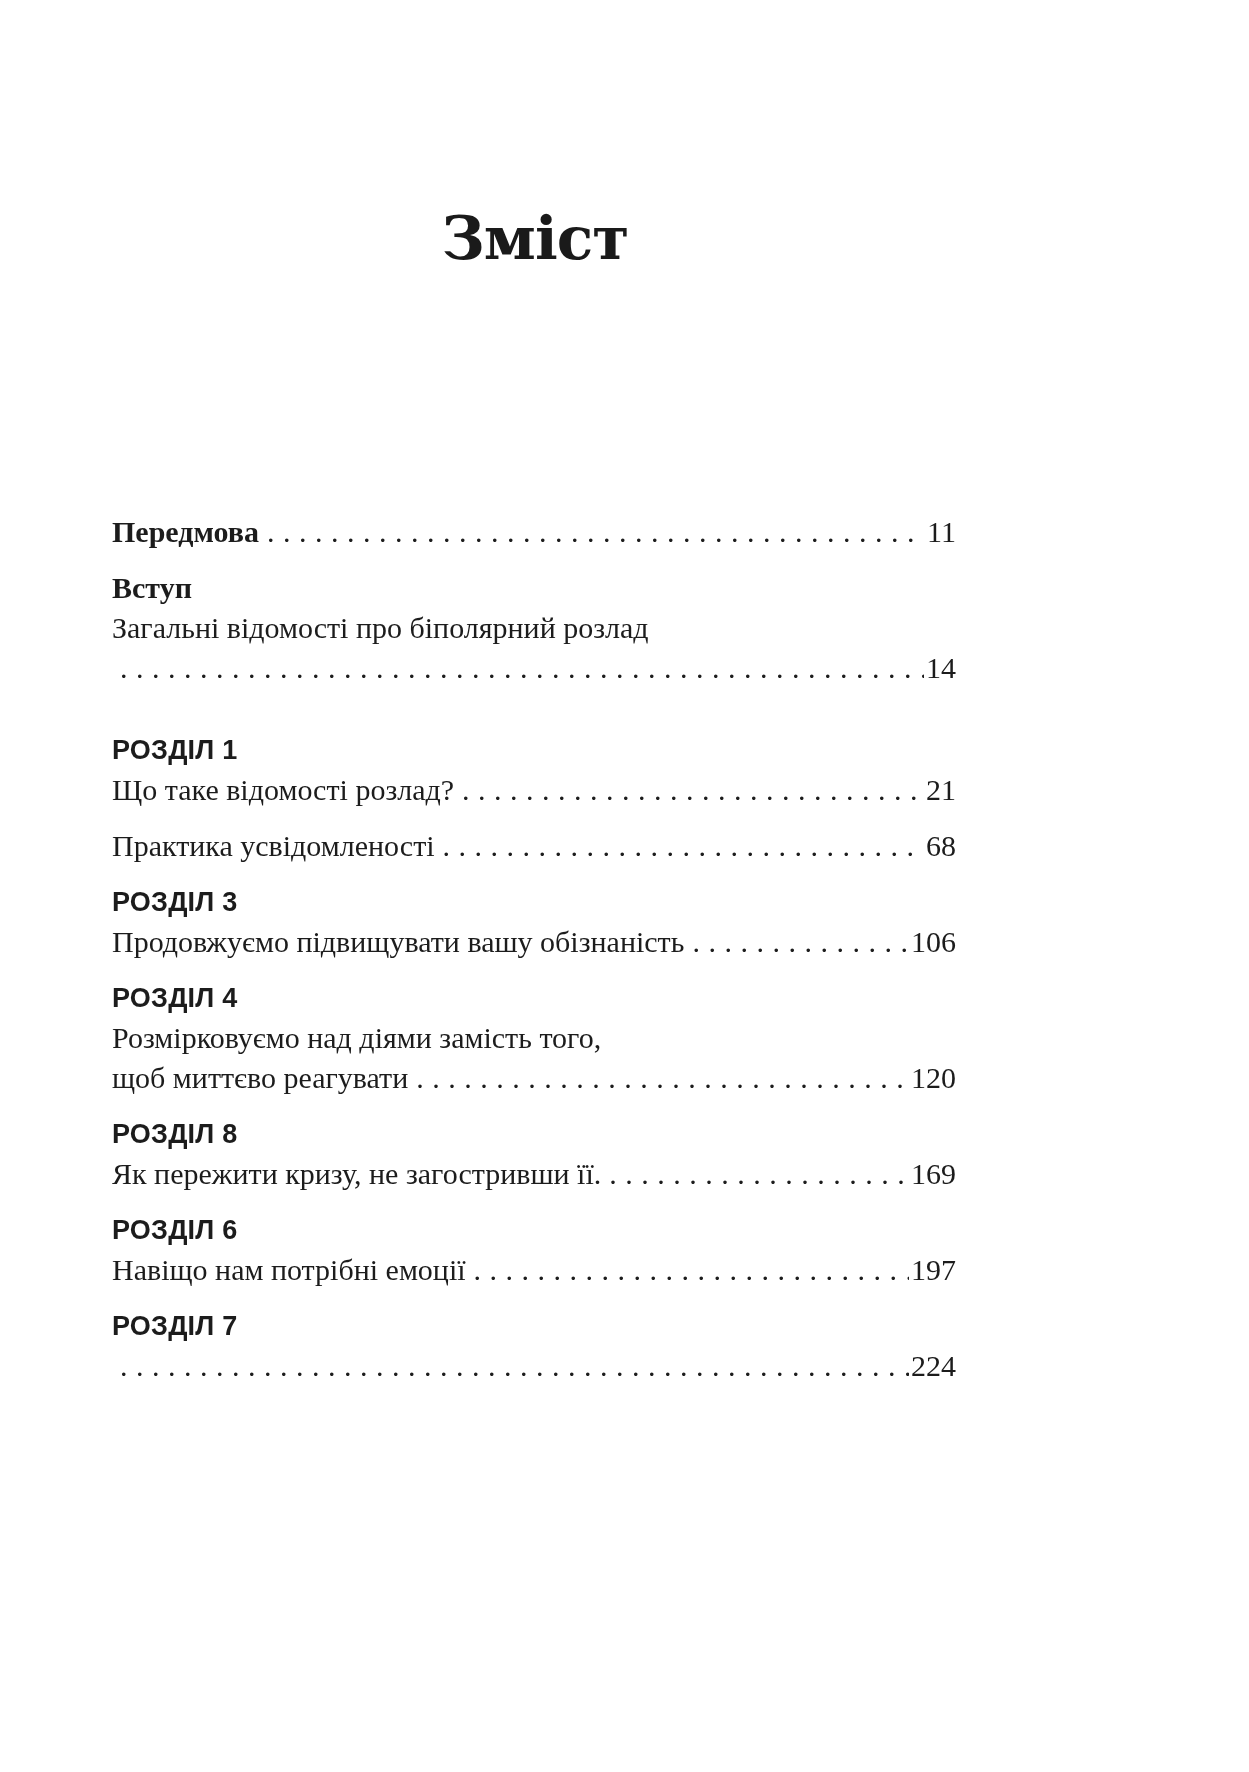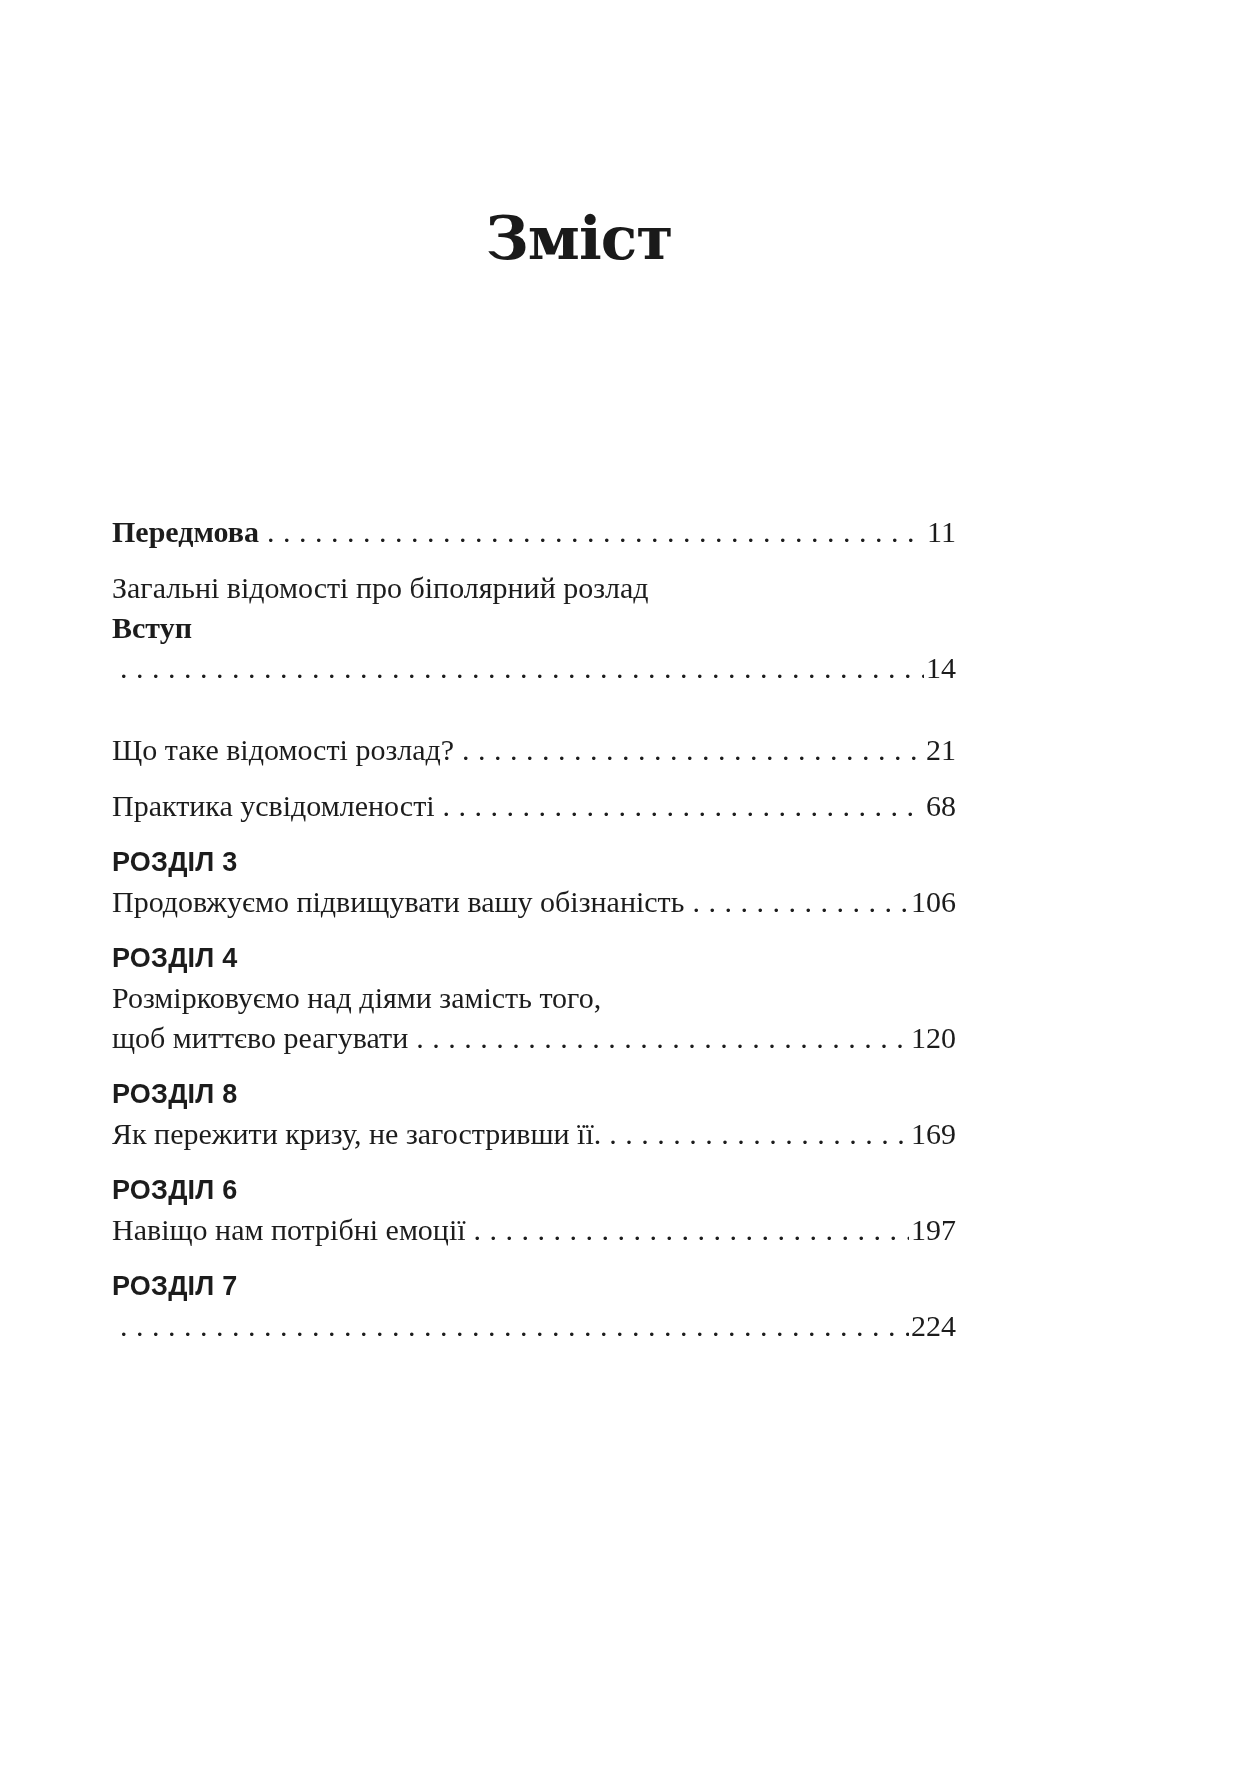--- a/index.html
+++ b/index.html
@@ -19,21 +19,20 @@
       left: 0;
       width: 1070px;
       top: 158px;
       text-align: center;
       font-family: "DejaVu Serif", serif;
       font-weight: bold;
       font-size: 60px;
       letter-spacing: -1px;
       line-height: 80px;
       color: #1a1a1a;
-      padding-left: 44px;
     }
     .toc {
       position: absolute;
       left: 112px;
       top: 512px;
       width: 844px;
     }
     .entry {
       position: relative;
     }
@@ -94,35 +93,36 @@
     <div class="line bold">
       <span class="text">Передмова</span>
       <span class="leader"></span>
       <span class="page">11</span>
     </div>
   </div>
 
   <div class="gap-sm"></div>
 
   <div class="entry">
+    <div class="line bold">
+      <span class="text">Вступ</span>
+    </div>
     <div class="line">
       <span class="text">Загальні відомості про біполярний розлад</span>
-    </div>
-    <div class="line bold">
-      <span class="text">Вступ</span>
     </div>
     <div class="line">
       <span class="leader"></span>
       <span class="page">14</span>
     </div>
   </div>
 
   <div class="gap-md"></div>
 
   <div class="entry">
+    <div class="chapter-label">РОЗДІЛ 1</div>
     <div class="line">
       <span class="text">Що таке відомості розлад?</span>
       <span class="leader"></span>
       <span class="page">21</span>
     </div>
   </div>
 
   <div class="gap-sm"></div>
 
   <div class="entry">

